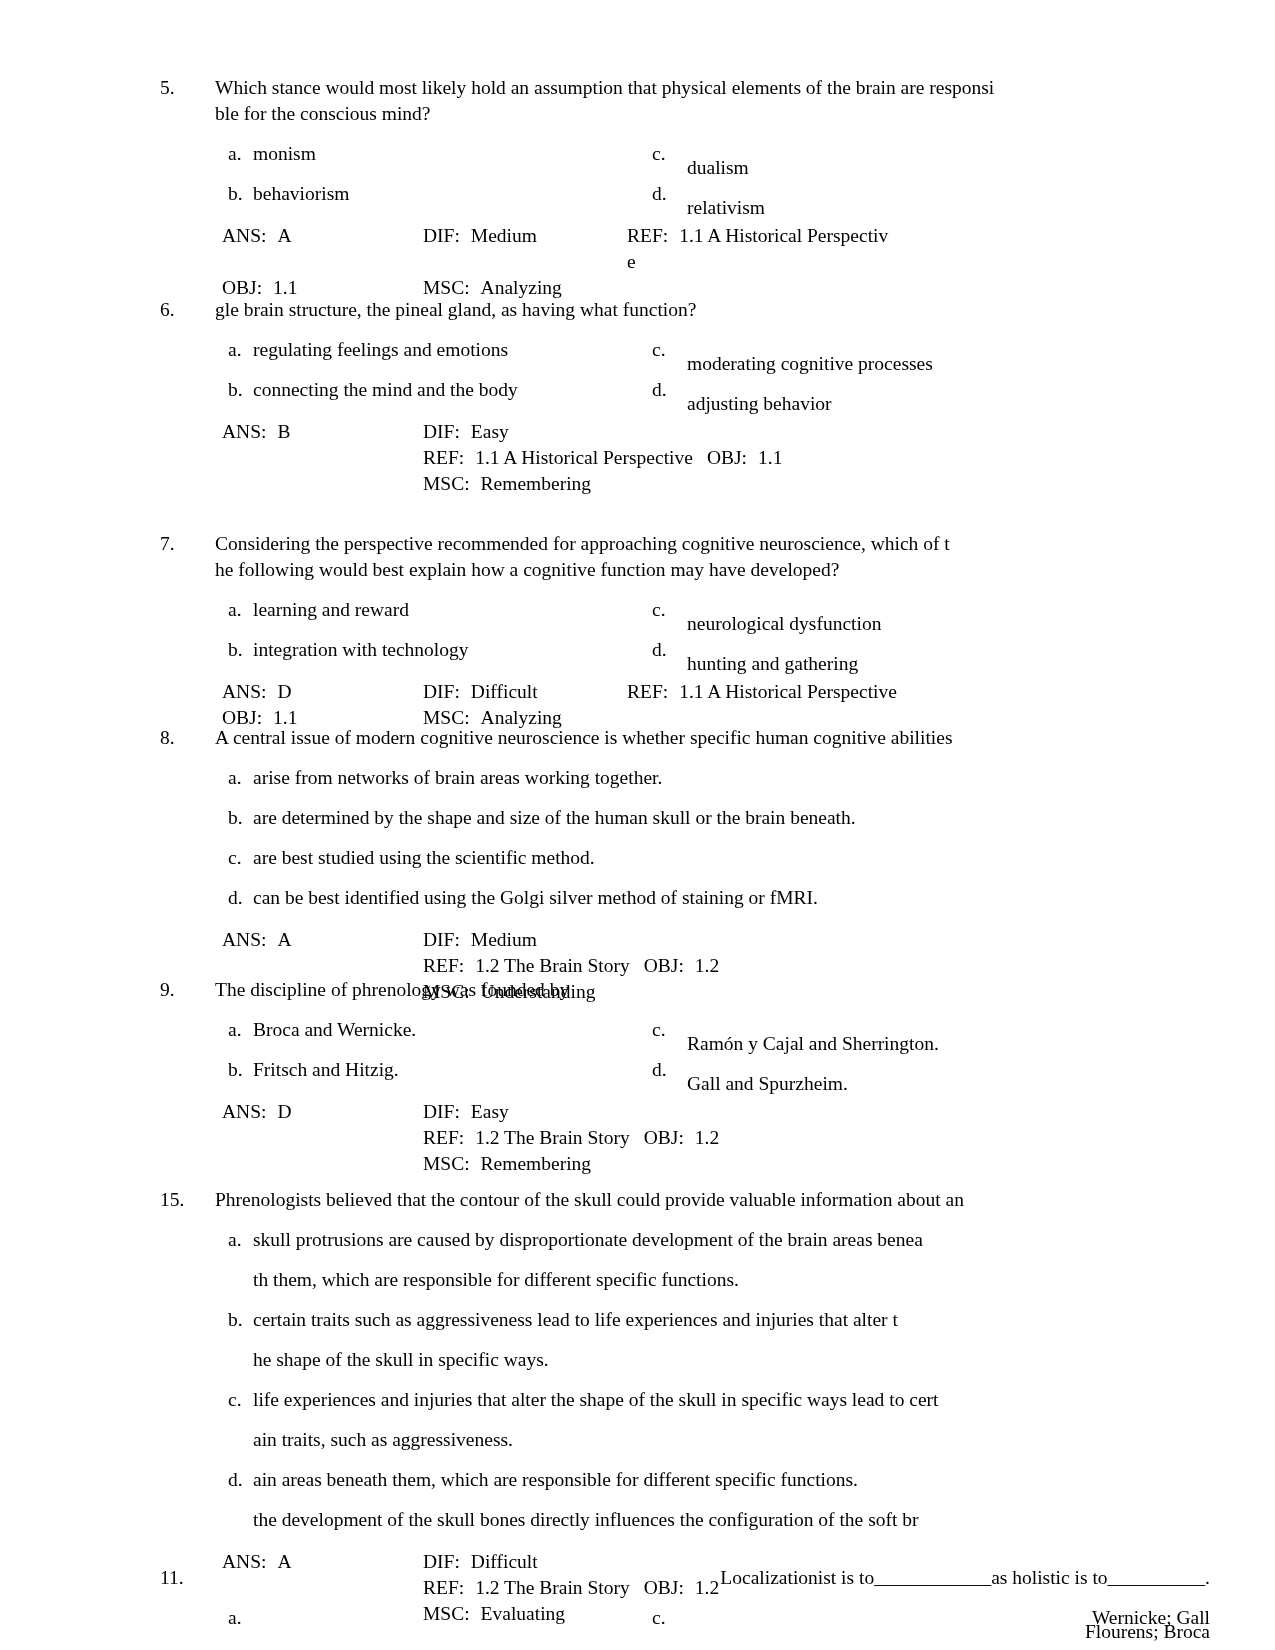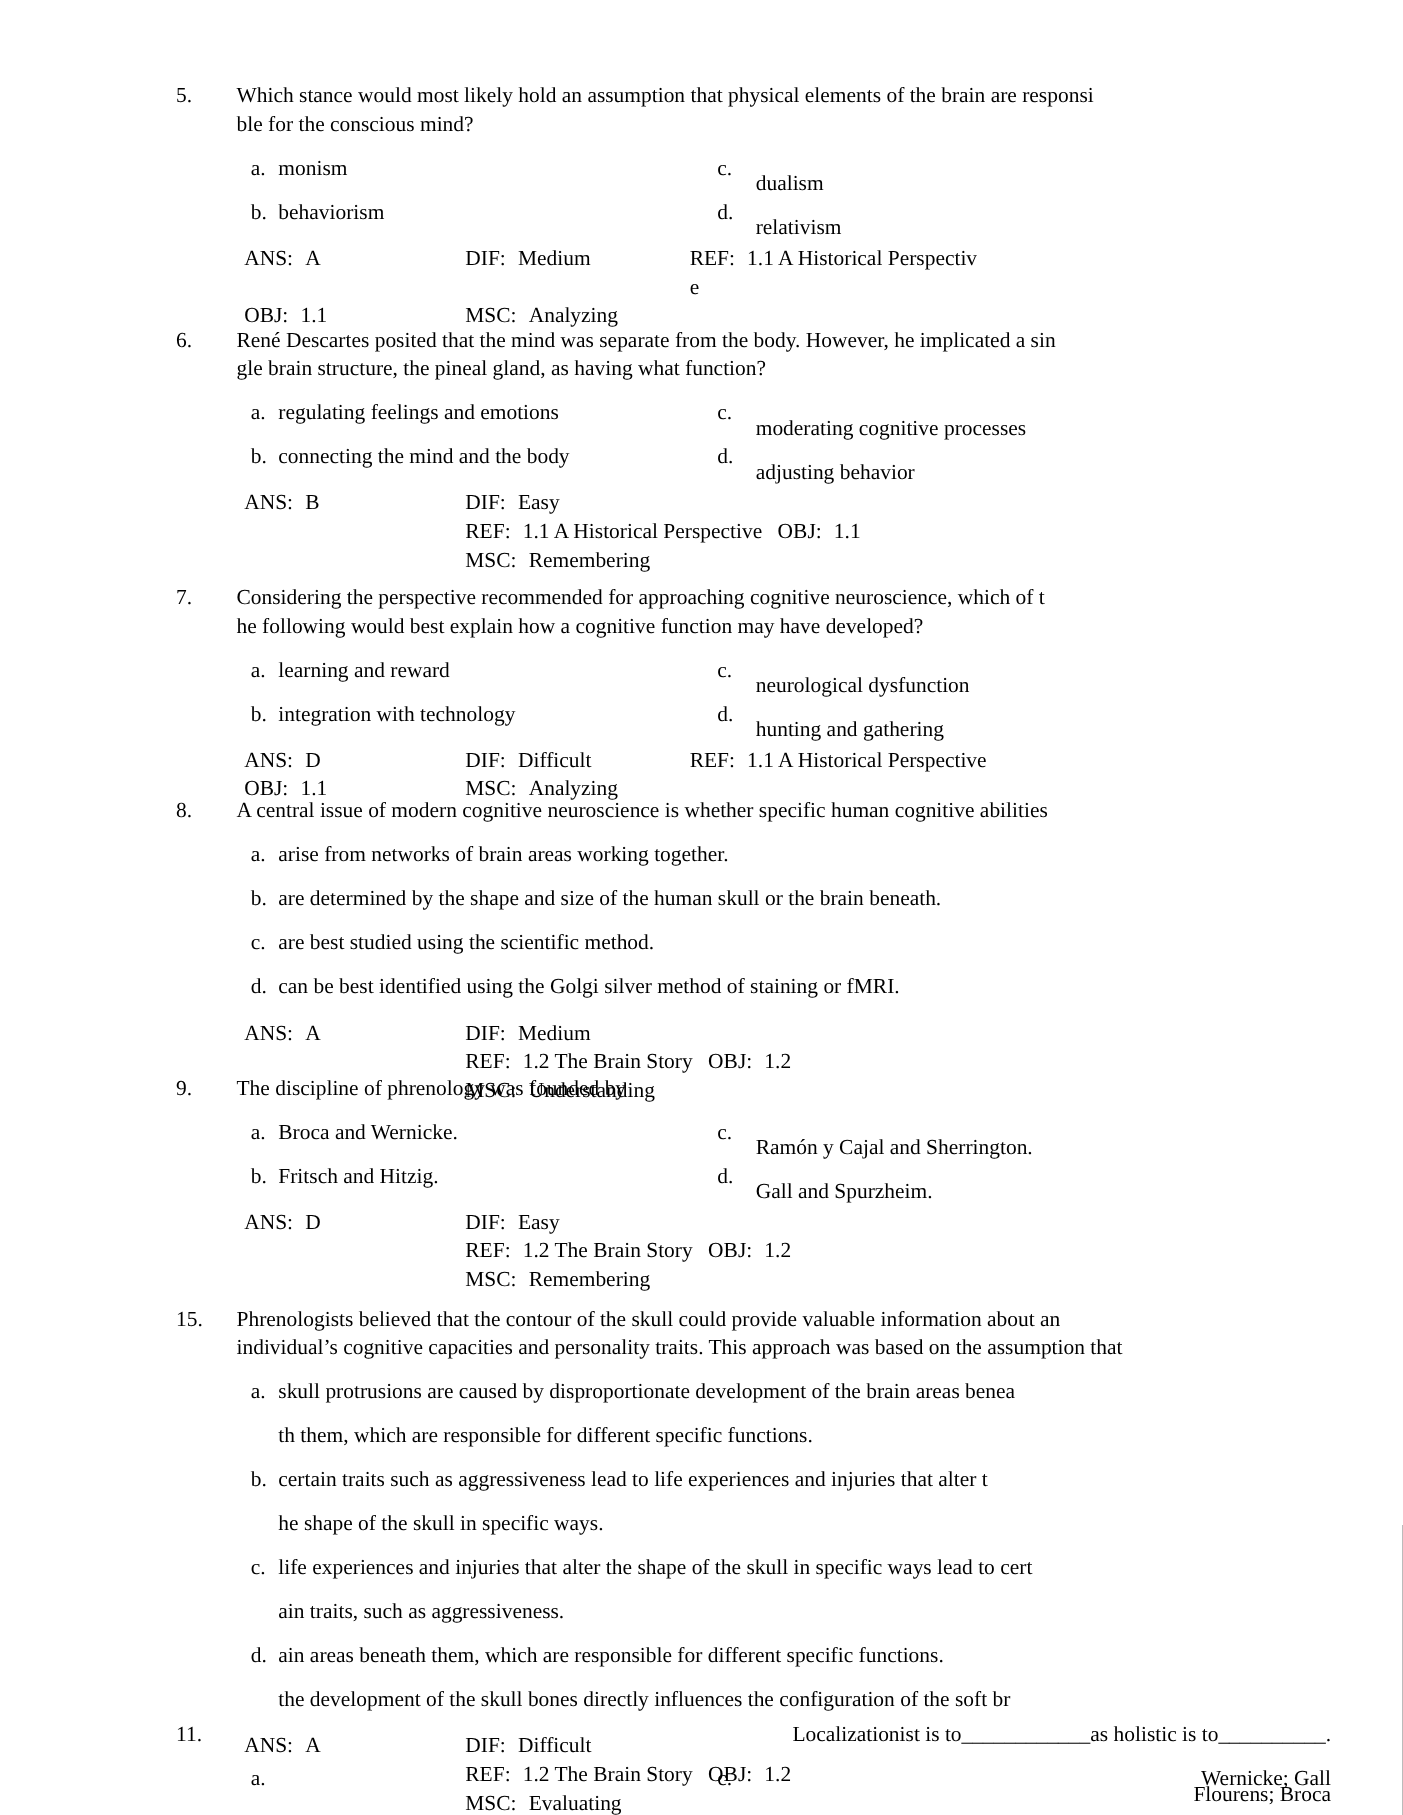--- a/index.html
+++ b/index.html
@@ -66,21 +66,21 @@
         <div class="meta-row">
           <span class="meta-cell" style="left: 477px;"><span class="meta-value">e</span></span>
         </div>
         <div class="meta-row">
           <span class="meta-cell" style="left: 72px;"><span class="meta-label">OBJ:</span><span class="meta-value">1.1</span></span>
           <span class="meta-cell" style="left: 273px;"><span class="meta-label">MSC:</span><span class="meta-value">Analyzing</span></span>
         </div>
       </div>
     </div>
     <div class="question" style="top: 297px;">
-      <div class="stem-line"><span class="qnum">6.</span><span>René Descartes posited that the mind was separate from the body. However, he implicated a sin</span></div>
+      <div class="stem-line"><span class="qnum">6.</span></div>
       <div class="stem-line"><span>gle brain structure, the pineal gland, as having what function?</span></div>
       <div class="opt-row">
         <div class="opt0">
           <span class="letter">a.</span>
           <div class="opt-line">regulating feelings and emotions</div>
         </div>
         <div class="opt1">
           <span class="letter">c.</span>
           <div class="opt-line">moderating cognitive processes</div>
         </div>
@@ -212,21 +212,20 @@
         <div class="meta-row">
           <span class="meta-cell" style="left: 273px;"><span class="meta-label">REF:</span><span class="meta-value">1.2 The Brain Story</span><span class="meta-extra"><span class="meta-label">OBJ:</span><span class="meta-value">1.2</span></span></span>
         </div>
         <div class="meta-row">
           <span class="meta-cell" style="left: 273px;"><span class="meta-label">MSC:</span><span class="meta-value">Remembering</span></span>
         </div>
       </div>
     </div>
     <div class="question" style="top: 1187px;">
       <div class="stem-line"><span class="qnum">15.</span><span>Phrenologists believed that the contour of the skull could provide valuable information about an</span></div>
-      <div class="stem-line"><span>individual’s cognitive capacities and personality traits. This approach was based on the assumption that</span></div>
       <div class="opt-row">
         <div class="opt0">
           <span class="letter">a.</span>
           <div class="opt-line">skull protrusions are caused by disproportionate development of the brain areas benea</div>
           <div class="opt-line">th them, which are responsible for different specific functions.</div>
         </div>
       </div>
       <div class="opt-row">
         <div class="opt0">
           <span class="letter">b.</span>

